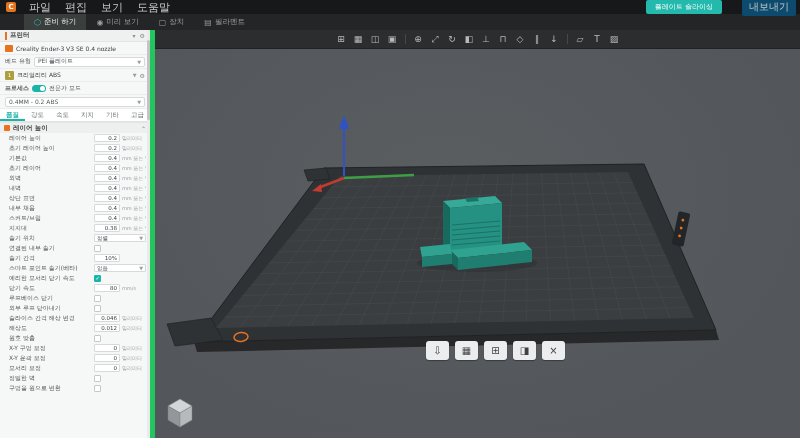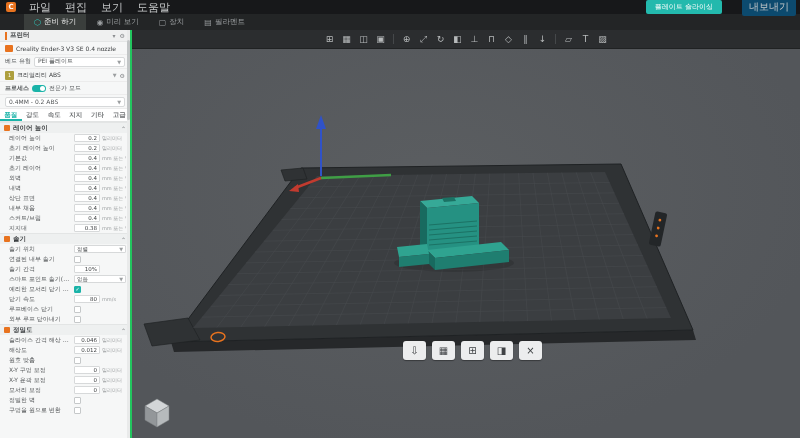--- a/index.html
+++ b/index.html
@@ -20,21 +20,21 @@
   .tabbar { height:16px; background:#232526; display:flex; align-items:stretch; padding-left:24px; flex:0 0 auto; }
   .tab { display:flex; align-items:center; gap:3px; padding:0 10px; font-size:7.5px; color:#9b9ea0; }
   .tab.active { background:#3a3e3c; color:#ecedec; }
   .tab .ticon { font-size:8px; }
   .tab.active .ticon { color:#2fc4b8; }
 
   
   .body { flex:1; display:flex; min-height:0; }
 
   
-  .sidebar { width:132px; flex:0 0 auto; background:#f6f7f7; border-right:2px solid #22c55e; display:flex; flex-direction:column; overflow:hidden; position:relative; color:#4a4d4f; }
+  .sidebar { width:155px; flex:0 0 auto; background:#f6f7f7; border-right:5px solid #22c55e; display:flex; flex-direction:column; overflow:hidden; position:relative; color:#4a4d4f; }
   .side-header { height:12px; flex:0 0 auto; display:flex; align-items:center; padding:0 5px; background:#eff0f0; border-bottom:1px solid #e4e6e6; font-size:6.5px; font-weight:bold; color:#3a3d3f; }
   .accent { width:2px; height:8px; background:#e8731f; margin-right:3px; }
   .hicons { margin-left:auto; display:flex; gap:4px; color:#8b8e90; font-size:6px; }
   .srow { flex:0 0 auto; display:flex; align-items:center; gap:3px; padding:0 5px; border-bottom:1px solid #ececec; background:#f6f7f7; }
   .printer-row { height:13px; }
   .printer-icon { width:8px; height:7px; background:#e8731f; border-radius:1px; flex:0 0 auto; }
   .printer-name { font-size:6px; color:#3c3f41; white-space:nowrap; overflow:hidden; text-overflow:ellipsis; }
   .bed-row { height:14px; }
   .lbl { font-size:6px; color:#55585a; white-space:nowrap; }
   .select { flex:1; height:10px; background:#fff; border:1px solid #d7d9da; border-radius:2px; display:flex; align-items:center; justify-content:space-between; padding:0 3px; font-size:6px; color:#55585a; min-width:0; }
@@ -42,21 +42,21 @@
   .caret { color:#9b9ea0; font-size:5px; flex:0 0 auto; }
   .filament-row { height:13px; }
   .swatch { width:9px; height:9px; border-radius:1px; color:#fff; font-size:5px; display:flex; align-items:center; justify-content:center; flex:0 0 auto; }
   .fname { font-size:6px; color:#3c3f41; flex:1; white-space:nowrap; overflow:hidden; text-overflow:ellipsis; }
   .process-row { height:13px; }
   .toggle { width:14px; height:7px; background:#1ab3a8; border-radius:4px; position:relative; flex:0 0 auto; }
   .toggle::after { content:""; position:absolute; right:1px; top:1px; width:5px; height:5px; background:#fff; border-radius:50%; }
   .mode { font-size:6px; color:#55585a; }
   .profile-row { height:14px; }
   .param-tabs { height:13px; flex:0 0 auto; display:flex; background:#fff; border-bottom:1px solid #e2e4e4;justify-content:space-between; }
-  .ptab { flex:1; display:flex; align-items:center; justify-content:center; font-size:6.5px; color:#6b6e70;font-weight:bold; }
+  .ptab { flex:1; display:flex; align-items:center; justify-content:center; font-size:6.5px; color:#6b6e70; }
   .ptab.active { color:#1ab3a8; font-weight:bold; box-shadow:inset 0 -2px 0 #1ab3a8; }
 
   .settings { flex:1; overflow:hidden; background:#f6f7f7; }
   .sec-header { height:11px; display:flex; align-items:center; gap:3px; padding:0 4px; background:#eef0f0; border-top:1px solid #e3e5e5; font-size:6.5px; font-weight:bold; color:#3c3f41; }
   .sec-icon { width:6px; height:6px; background:#e8731f; border-radius:1px; flex:0 0 auto; }
   .sec-chev { margin-left:auto; color:#9b9ea0; font-size:6px; }
   .row { height:10px; display:flex; align-items:center; padding:0 4px 0 9px; gap:3px; }
   .row-label { flex:1; font-size:6px; color:#55585a; white-space:nowrap; overflow:hidden; text-overflow:ellipsis; }
   .row-ctrl { width:52px; flex:0 0 auto; display:flex; align-items:center; gap:2px; }
   .row-input { width:26px; height:8px; background:#fff; border:1px solid #d7d9da; border-radius:1px; font-size:5.5px; color:#3c3f41; display:flex; align-items:center; justify-content:flex-end; padding:0 2px; }
@@ -241,25 +241,20 @@
               <span class="row-unit">mm 또는 %</span>
             </div>
           </div>
           <div class="row">
             <span class="row-label">지지대</span>
             <div class="row-ctrl">
               <div class="row-input">0.38</div>
               <span class="row-unit">mm 또는 %</span>
             </div>
           </div>
-          <div class="sec-header">
-            <span class="sec-icon"></span>
-            <span>솔기</span>
-            <span class="sec-chev">⌃</span>
-          </div>
           <div class="row">
             <span class="row-label">솔기 위치</span>
             <div class="row-ctrl">
               <div class="row-select">
                 <span>정렬</span>
                 <span class="caret">▼</span>
               </div>
             </div>
           </div>
           <div class="row">
@@ -305,25 +300,20 @@
               <div class="row-check"></div>
               <span class="row-unit"></span>
             </div>
           </div>
           <div class="row">
             <span class="row-label">외부 루프 닫아내기</span>
             <div class="row-ctrl">
               <div class="row-check"></div>
               <span class="row-unit"></span>
             </div>
-          </div>
-          <div class="sec-header">
-            <span class="sec-icon"></span>
-            <span>정밀도</span>
-            <span class="sec-chev">⌃</span>
           </div>
           <div class="row">
             <span class="row-label">슬라이스 간격 해상 변경</span>
             <div class="row-ctrl">
               <div class="row-input">0.046</div>
               <span class="row-unit">밀리미터</span>
             </div>
           </div>
           <div class="row">
             <span class="row-label">해상도</span>

